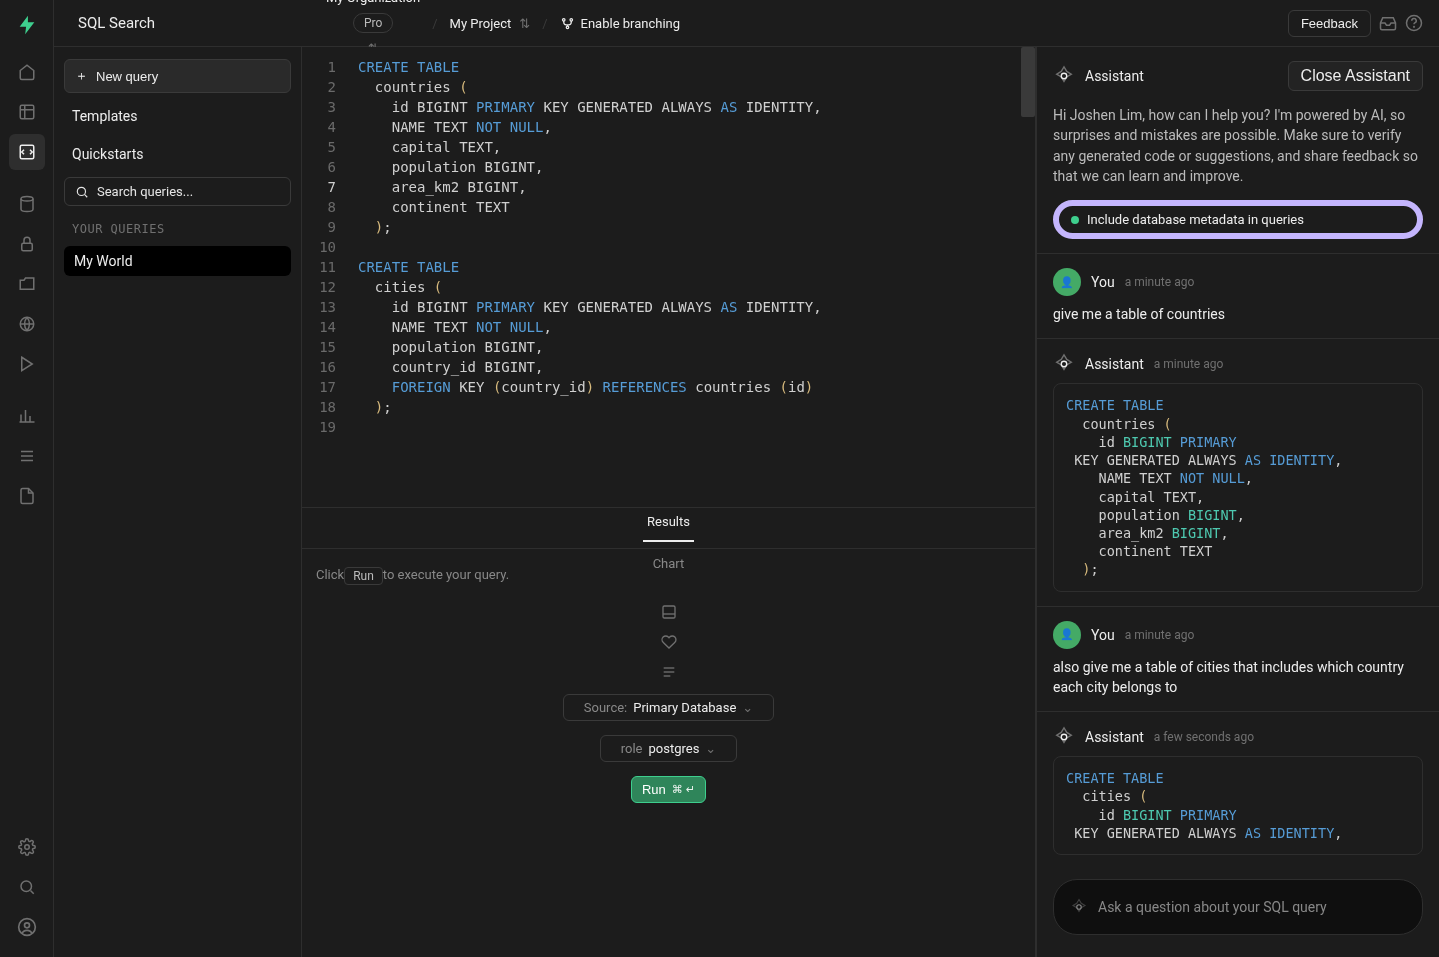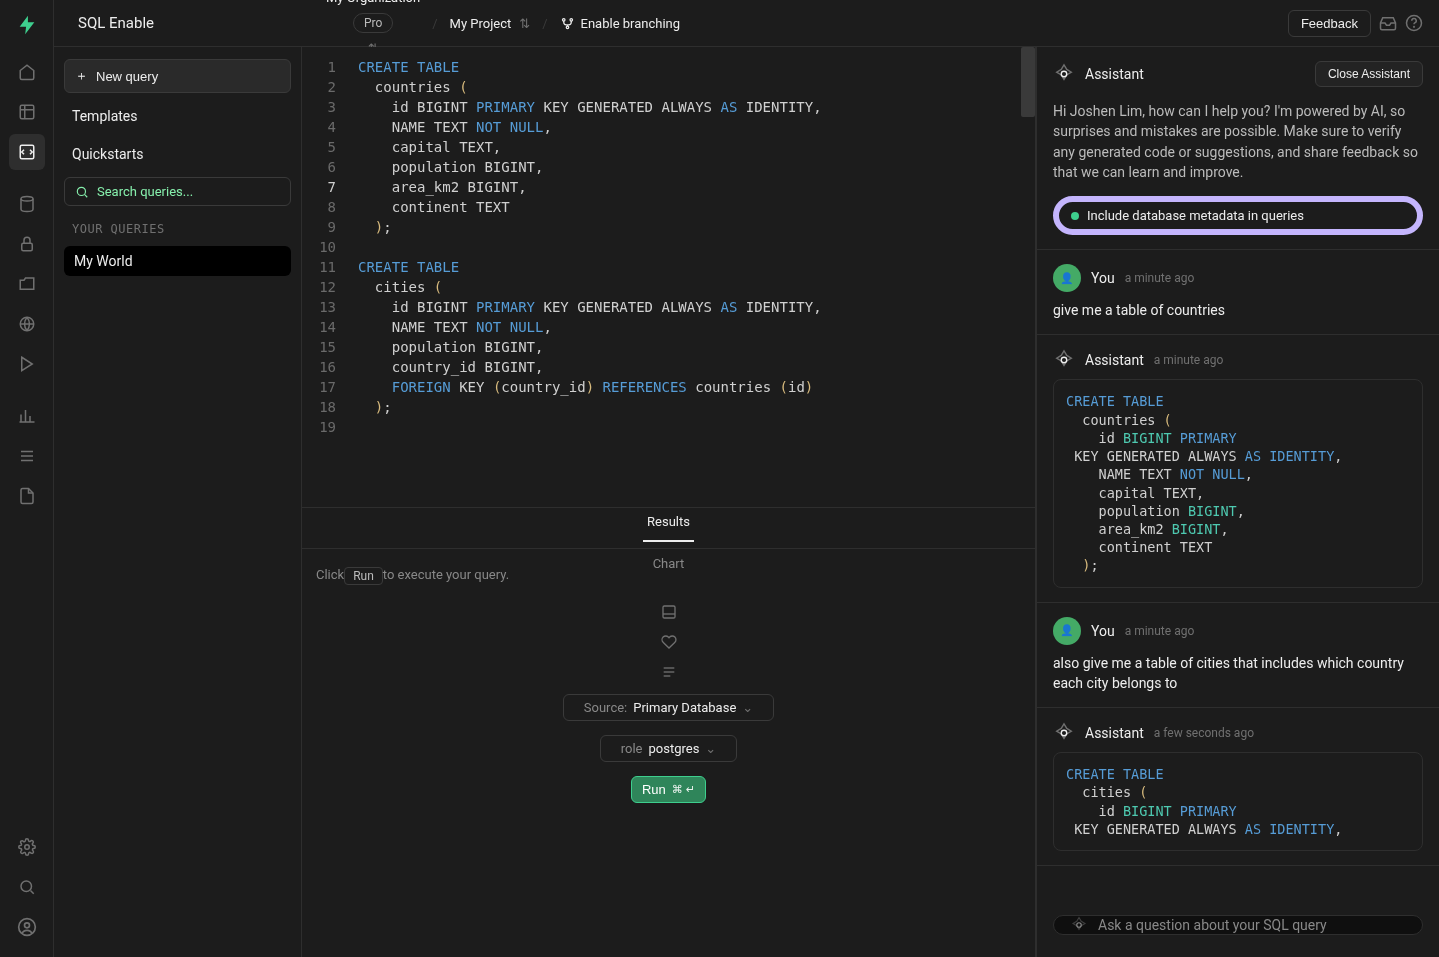--- a/index.html
+++ b/index.html
@@ -98,21 +98,21 @@
   font-size: 13px;
   display: flex; align-items: center; gap: 8px;
   cursor: pointer;
 }
 .sb-link { color: #ededed; padding: 7px 8px; border-radius: 4px; cursor: pointer; font-size: 14px; }
 .search-box {
   display: flex; align-items: center; gap: 8px;
   border: 1px solid #3a3a3a;
   border-radius: 6px;
   padding: 6px 10px;
-  color: #86efac;
+  color: #e5e5e5;
   font-size: 13px;
 }
 .sb-section-label {
   color: #707070;
   font-size: 12px;
   letter-spacing: 0.5px;
   padding: 8px 8px 2px;
   font-family: ui-monospace, monospace;
 }
 .query-item {
@@ -205,21 +205,21 @@
   gap: 10px;
 }
 .assist-title { font-size: 14px; color: #ededed; }
 .close-assist {
   margin-left: auto;
   border: 1px solid #3a3a3a;
   background: #232323;
   color: #ededed;
   border-radius: 6px;
   padding: 5px 12px;
-  font-size: 12px;
+  font-size: 16px;
   cursor: pointer;
 }
 .assist-intro { padding: 0 16px 14px; color: #bbb; font-size: 14px; line-height: 1.45; }
 .include-pill {
   margin: 0 16px 14px;
   display: inline-flex;
   align-items: center;
   gap: 8px;
   border: 6px solid #c4b5fd;
   border-radius: 20px;
@@ -249,21 +249,21 @@
 }
 .codebox .kw { color: #569cd6; }
 .codebox .kw2 { color: #4ec9b0; }
 .codebox .pn { color: #d7ba7d; }
 .assist-scroll { flex: 1; overflow: hidden; }
 .assist-input-wrap { padding: 14px 16px 22px; }
 .assist-input {
   background: #0f0f0f;
   border: 1px solid #2e2e2e;
   border-radius: 24px;
-  padding: 0 16px;
+  padding: 18px 16px;
   display: flex; align-items: center; gap: 10px;
   color: #888;
   font-size: 14px;
 }
 svg { display: block; }
 </style>
 </head>
 <body>
 
 <div class="app">
@@ -360,21 +360,21 @@
           <circle cx="12" cy="10" r="3"></circle>
           <path d="M6 20c1-3 4-4 6-4s5 1 6 4"></path>
         </svg>
       </div>
   </div>
 
   <div class="main">
 
     <div class="header">
       <div class="header-left">
-        <span class="header-title">SQL Enable</span>
+        <span class="header-title">SQL Search</span>
       </div>
       <div class="breadcrumbs">
         <span style="display:flex;align-items:center;gap:8px;flex-direction:column;">
           <span>My Organization</span>
           <span class="chip">Pro</span>
           <span class="chev">⇅</span>
         </span>
         <span class="sep">/</span>
         <span style="display:flex;align-items:center;gap:8px;">
           <span>My Project</span>

